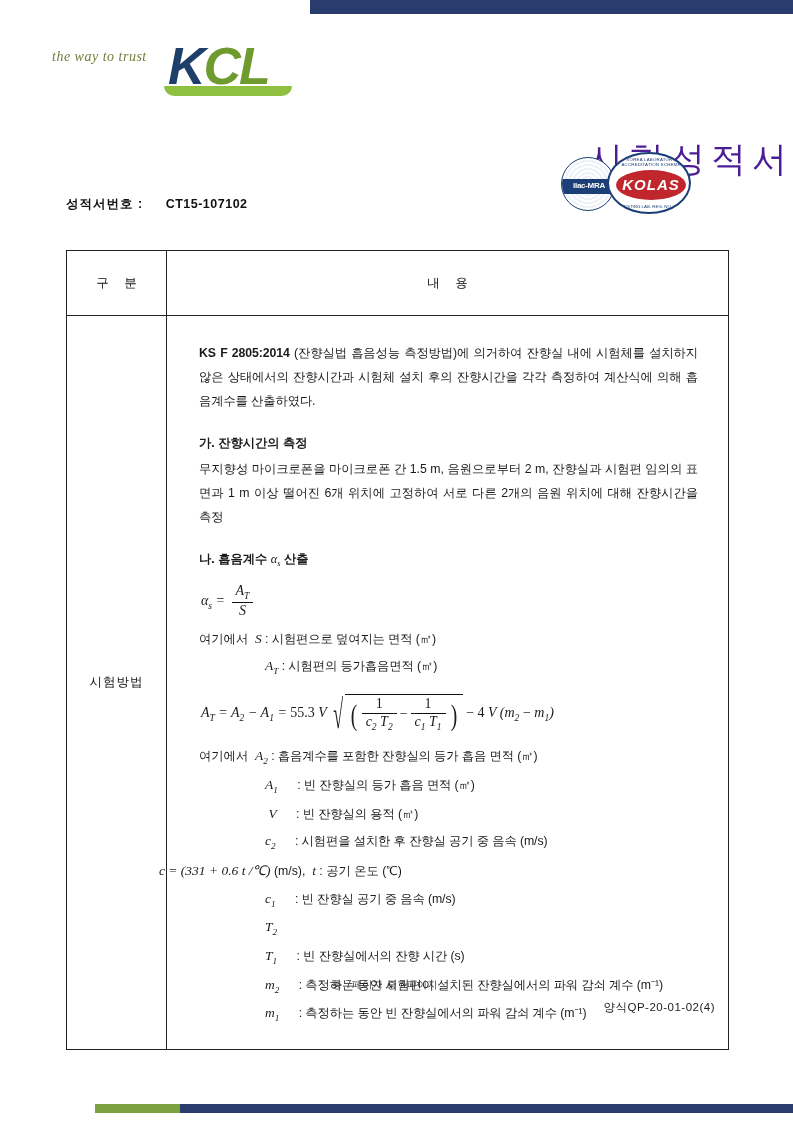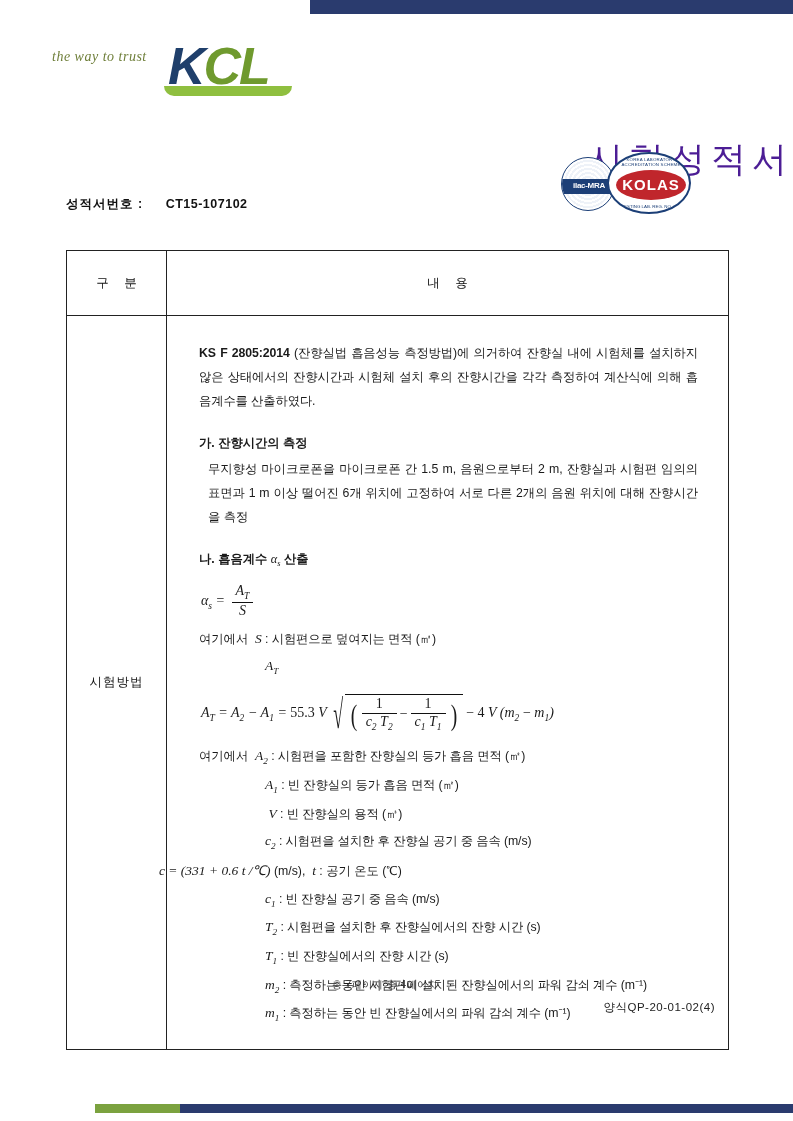--- a/index.html
+++ b/index.html
@@ -152,20 +152,21 @@
   }
   .mark-kolas .inner {
     position: absolute;
     left: 7px; top: 16px;
     width: 70px; height: 30px;
     border-radius: 50%;
     background: #c0262c;
     color: #ffffff;
     text-align: center;
     font-weight: bold;
+    font-style: italic;
     font-size: 15px;
     line-height: 30px;
     letter-spacing: 1px;
   }
   .mark-kolas .bottom-txt {
     position: absolute;
     bottom: 3px; left: 0; width: 84px;
     text-align: center;
     font-size: 4.4px;
     color: #1c3f77;
@@ -242,21 +243,21 @@
     margin: 18px 0 2px 0;
     font-size: 12.3px;
   }
   .sec-head .sym {
     font-family: "Liberation Serif", serif;
     font-style: italic;
     font-weight: normal;
   }
   .sec-body {
     text-align: justify;
-    margin: 0 0 6px 9px;
+    margin: 0 0 6px 0;
   }
 
   
   .math {
     font-family: "Liberation Serif", serif;
     font-style: italic;
     font-size: 14px;
     line-height: 1.2;
   }
   .math .up { font-style: normal; }
@@ -319,21 +320,21 @@
     font-style: italic;
     font-size: 13.5px;
     white-space: nowrap;
   }
   .defrow .txt {
     flex: 1 1 auto;
     font-size: 12.3px;
     letter-spacing: -.1px;
   }
   .indent-1 { padding-left: 66px; }
-  .indent-2 { padding-left: 66px; }
+  .indent-2 { padding-left: 66px; gap: 16px; }
   .center-line {
     text-align: left;
     font-size: 12.3px;
     margin: 2px 0 2px -40px;
   }
   .center-line .m {
     font-family: "Liberation Serif", serif;
     font-style: italic;
     font-size: 13.5px;
   }
@@ -424,36 +425,37 @@
       </div>
 
       <div class="deflist">
         <div class="defrow">
           <span class="lead">여기에서</span>
           <span class="sym">&nbsp;&nbsp;S&nbsp;</span>
           <span class="txt">: 시험편으로 덮여지는 면적 (㎡)</span>
         </div>
         <div class="defrow indent-1">
           <span class="sym">A<sub>T</sub>&nbsp;</span>
+          <span class="txt">: 시험편의 등가흡음면적 (㎡)</span>
         </div>
       </div>
 
       <div class="math eq-at">
         A<sub>T</sub> = A<sub>2</sub> − A<sub>1</sub> = <span class="up">55.3</span> V
         <span class="sqrt">
           <span class="radical">√</span><span class="body"><span class="paren-big">(</span><span class="frac"><span class="num up">1</span><span class="den">c<sub>2</sub> T<sub>2</sub></span></span><span class="up">−</span><span class="frac"><span class="num up">1</span><span class="den">c<sub>1</sub> T<sub>1</sub></span></span><span class="paren-big">)</span></span>
         </span>
         <span class="up">−</span> <span class="up">4</span> V (m<sub>2</sub> <span class="up">−</span> m<sub>1</sub>)
       </div>
 
       <div class="deflist">
         <div class="defrow">
           <span class="lead">여기에서</span>
           <span class="sym">&nbsp;&nbsp;A<sub>2</sub>&nbsp;</span>
-          <span class="txt">: 시험편을 포함한 잔향실의 등가 흡음 면적 (㎡)</span>
+          <span class="txt">: 흡음계수를 포함한 잔향실의 등가 흡음 면적 (㎡)</span>
         </div>
         <div class="defrow indent-2">
           <span class="sym">A<sub>1</sub>&nbsp;</span>
           <span class="txt">: 빈 잔향실의 등가 흡음 면적 (㎡)</span>
         </div>
         <div class="defrow indent-2">
           <span class="sym">&nbsp;V&nbsp;</span>
           <span class="txt">: 빈 잔향실의 용적 (㎥)</span>
         </div>
         <div class="defrow indent-2">
@@ -462,21 +464,20 @@
         </div>
         <div class="center-line">
           <span class="m">c = (331 + 0.6 t /℃)</span> (m/s), &nbsp;<span class="m">t</span> : 공기 온도 (℃)
         </div>
         <div class="defrow indent-2">
           <span class="sym">c<sub>1</sub>&nbsp;</span>
           <span class="txt">: 빈 잔향실 공기 중 음속 (m/s)</span>
         </div>
         <div class="defrow indent-2">
           <span class="sym">T<sub>2</sub>&nbsp;</span>
-          <span class="txt">: 시험편을 설치한 후 잔향실에서의 잔향 시간 (s)</span>
         </div>
         <div class="defrow indent-2">
           <span class="sym">T<sub>1</sub>&nbsp;</span>
           <span class="txt">: 빈 잔향실에서의 잔향 시간 (s)</span>
         </div>
         <div class="defrow indent-2">
           <span class="sym">m<sub>2</sub>&nbsp;</span>
           <span class="txt">: 측정하는 동안 시험편이 설치된 잔향실에서의 파워 감쇠 계수 (m⁻¹)</span>
         </div>
         <div class="defrow indent-2">

